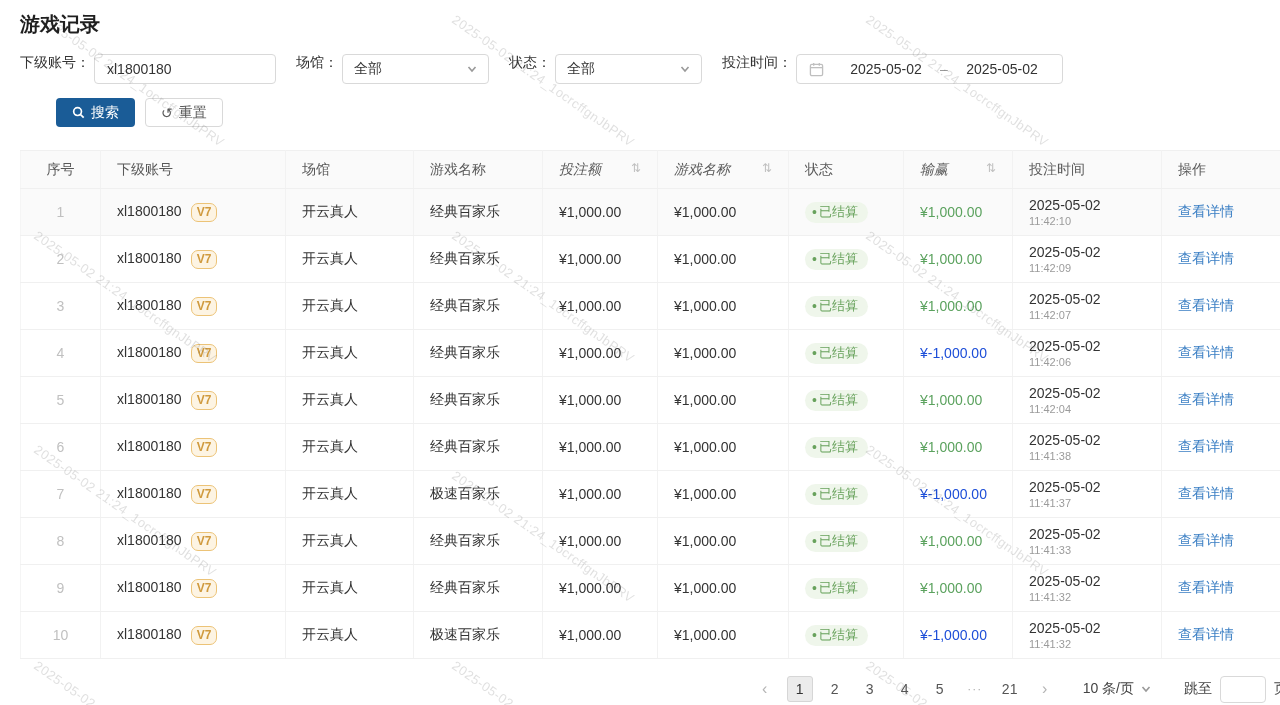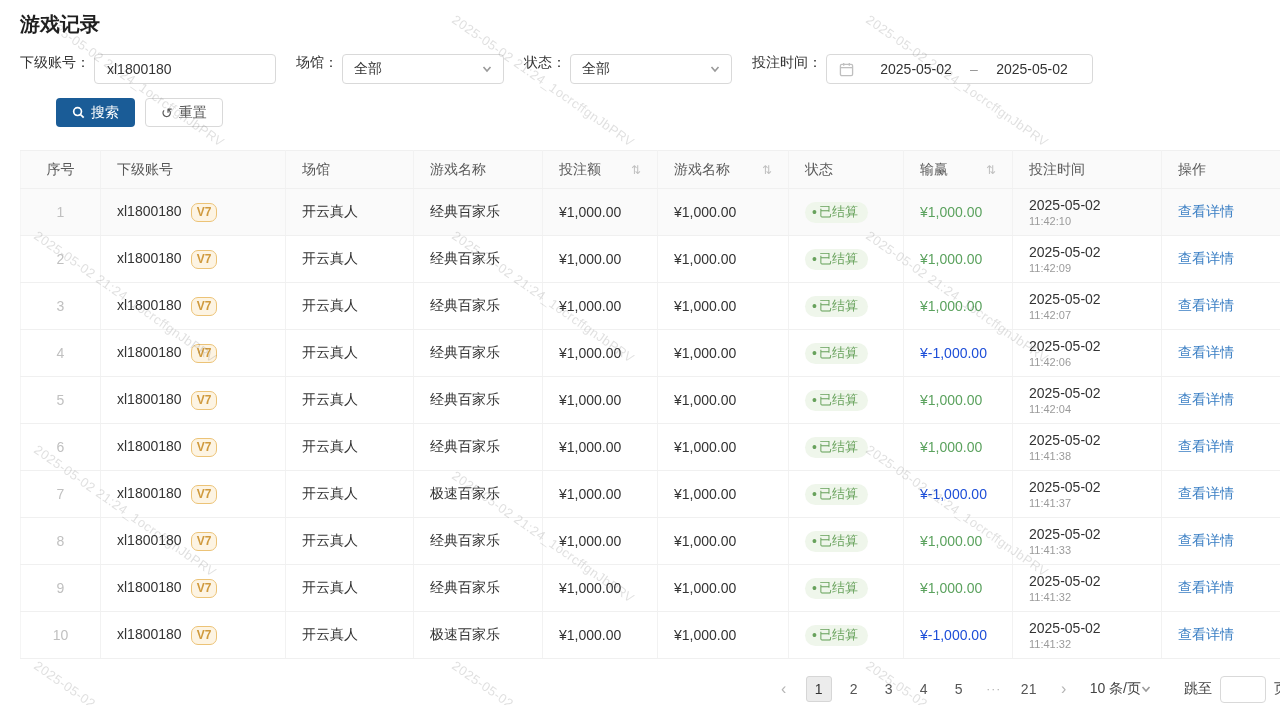--- a/index.html
+++ b/index.html
@@ -15,21 +15,21 @@
   
   .page-title { font-size:20px; font-weight:700; color:#1f1f1f; padding:11px 0 0 20px; }
   
   .filters { display:flex; align-items:flex-start; margin:16px 0 0 20px; height:30px; }
   .f-label { color:#333; margin-right:4px; white-space:nowrap; }
   .ctrl { height:30px; border:1px solid #d9d9d9; border-radius:4px; background:#fff;
           display:flex; align-items:center; }
   .txt-input { width:182px; padding:0 12px; font-size:14px; color:#333; border:none; outline:none;
                background:transparent; height:28px; border-radius:4px; font-family:inherit; }
   .input-wrap { width:182px; margin-right:20px; }
-  .select { width:162px; margin-right:20px; padding:0 11px; justify-content:space-between; cursor:pointer; }
+  .select { width:147px; margin-right:20px; padding:0 11px; justify-content:space-between; cursor:pointer; }
   .select .sel-val { color:#333; }
   .chev { width:10px; height:10px; flex:0 0 auto; }
   .chev polyline { fill:none; stroke:#999; stroke-width:1.6; }
   .daterange { width:267px; padding:0 12px; }
   .cal-icon { width:15px; height:15px; margin-right:14px; flex:0 0 auto; }
   .cal-icon rect, .cal-icon line { stroke:#bfbfbf; fill:none; stroke-width:1.4; }
   .d-val { color:#333; flex:1; text-align:center; }
   .d-sep { color:#999; padding:0 6px; }
   
   .btn-row { display:flex; margin:14px 0 0 20px; gap:10px;padding-left:36px; }
@@ -44,21 +44,21 @@
   
   .tbl-wrap { margin:23px 0 0 20px; width:1260px; }
   table { border-collapse:collapse; table-layout:fixed; width:1260px;
           border-top:1px solid #f0f0f0; border-left:1px solid #f5f5f5; border-right:1px solid #f5f5f5; }
   th, td { border-bottom:1px solid #f0f0f0; border-right:1px solid #f2f2f2; padding:4px 16px;
            text-align:left; vertical-align:middle; overflow:hidden; white-space:nowrap; }
   th:last-child, td:last-child { border-right:none;margin-top:36px; }
   thead th { background:#fafafa; font-weight:400; color:#595959; height:38px; }
   tbody tr { height:47px; background:#fff; }
   tbody tr.hl { background:#fafafa; }
-  .th-sort { display:flex; align-items:center; justify-content:space-between; }
+  .th-sort { display:flex; justify-content:space-between;font-style:italic; }
   .sort-ic { color:#bfbfbf; font-size:12px; }
   .c-seq { text-align:center; color:#c0c0c0;margin-top:48px; }
   th.c-seq { color:#595959; }
   .v7 { display:inline-block; margin-left:9px; font-size:12px; font-weight:700; color:#d09a3e;
         background:#fdf4e3; border:1px solid #ecc377; border-radius:7px; padding:0 5px; line-height:17px; }
   .pill { display:inline-flex; align-items:center; background:#eff6eb; color:#68a25c;
           border-radius:11px; padding:2px 10px 3px 7px; font-size:13px; line-height:16px; }
   .pill .dot { margin-right:2px; font-size:14px; }
   .win { color:#5ba25e; }
   .win.neg { color:#1d4ed8; }
@@ -66,21 +66,21 @@
   .t-time { color:#9b9b9b; font-size:11px; line-height:15px; }
   .link { color:#3b7fc4; cursor:pointer; text-decoration:none; }
   
   .pager { display:flex; align-items:center; justify-content:flex-end; gap:9px;
            margin:15px -8px 0 20px; height:30px; color:#555; }
   .pg-item { min-width:26px; height:26px; line-height:26px; text-align:center; border-radius:3px;
              cursor:pointer; color:#555; }
   .pg-item.active { background:#ececec; border:1px solid #d6d6d6; line-height:24px; color:#333; }
   .pg-arrow { color:#b5b5b5; font-size:16px; }
   .pg-dots { color:#b0b0b0; letter-spacing:1px; font-size:12px; }
-  .pg-size { display:flex; align-items:center; gap:0; margin-left:4px; cursor:pointer; color:#444; }
+  .pg-size { display:flex; align-items:center; gap:7px; margin-left:16px; cursor:pointer; color:#444; }
   .pg-jump { display:flex; align-items:center; gap:8px; margin-left:24px; color:#444; }
   .jump-input { width:46px; height:27px; border:1px solid #d9d9d9; border-radius:4px; outline:none;
                 padding:0 6px; font-family:inherit; }
 </style>
 </head>
 <body>
 
 <div class="wm-layer">
   <span class="wm" style="left:48px;top:12px">2025-05-02 21:24_1ocrcffgnJbPRV</span>
   <span class="wm" style="left:458px;top:12px">2025-05-02 21:24_1ocrcffgnJbPRV</span>

